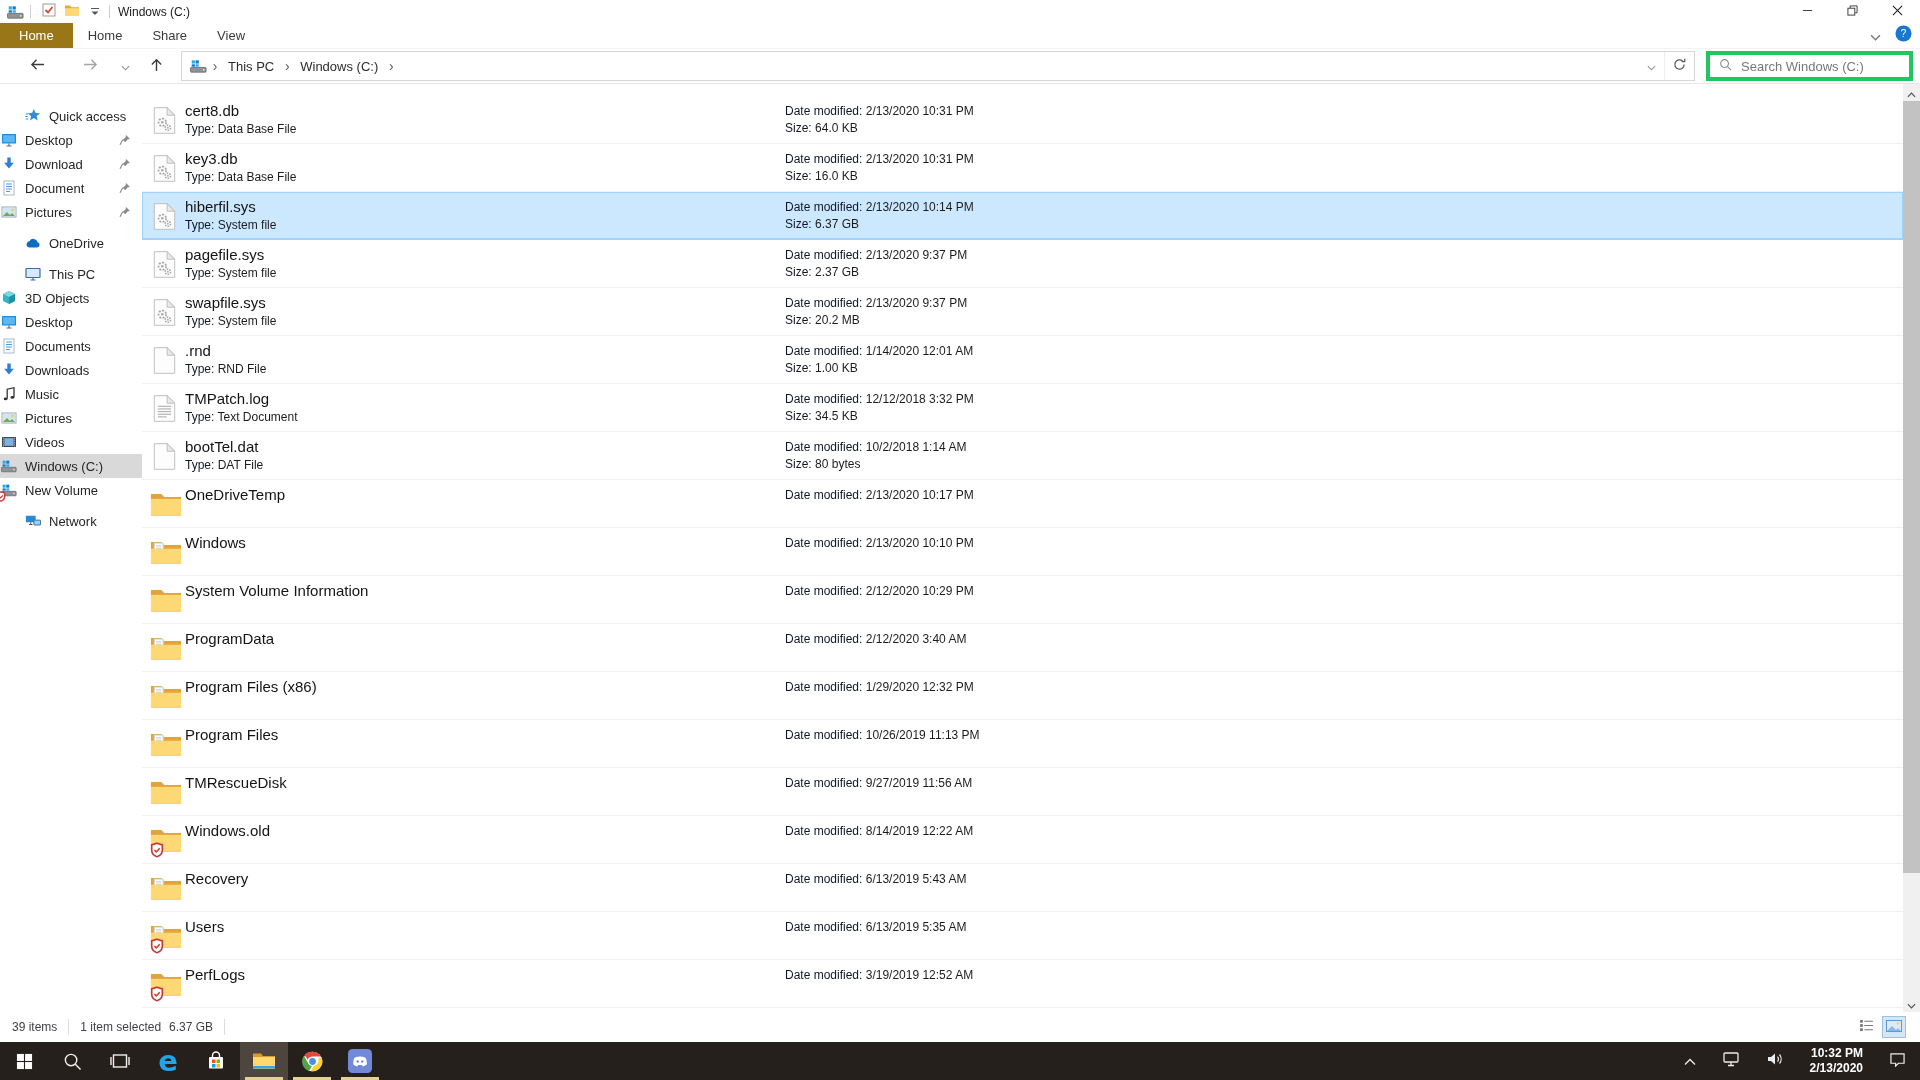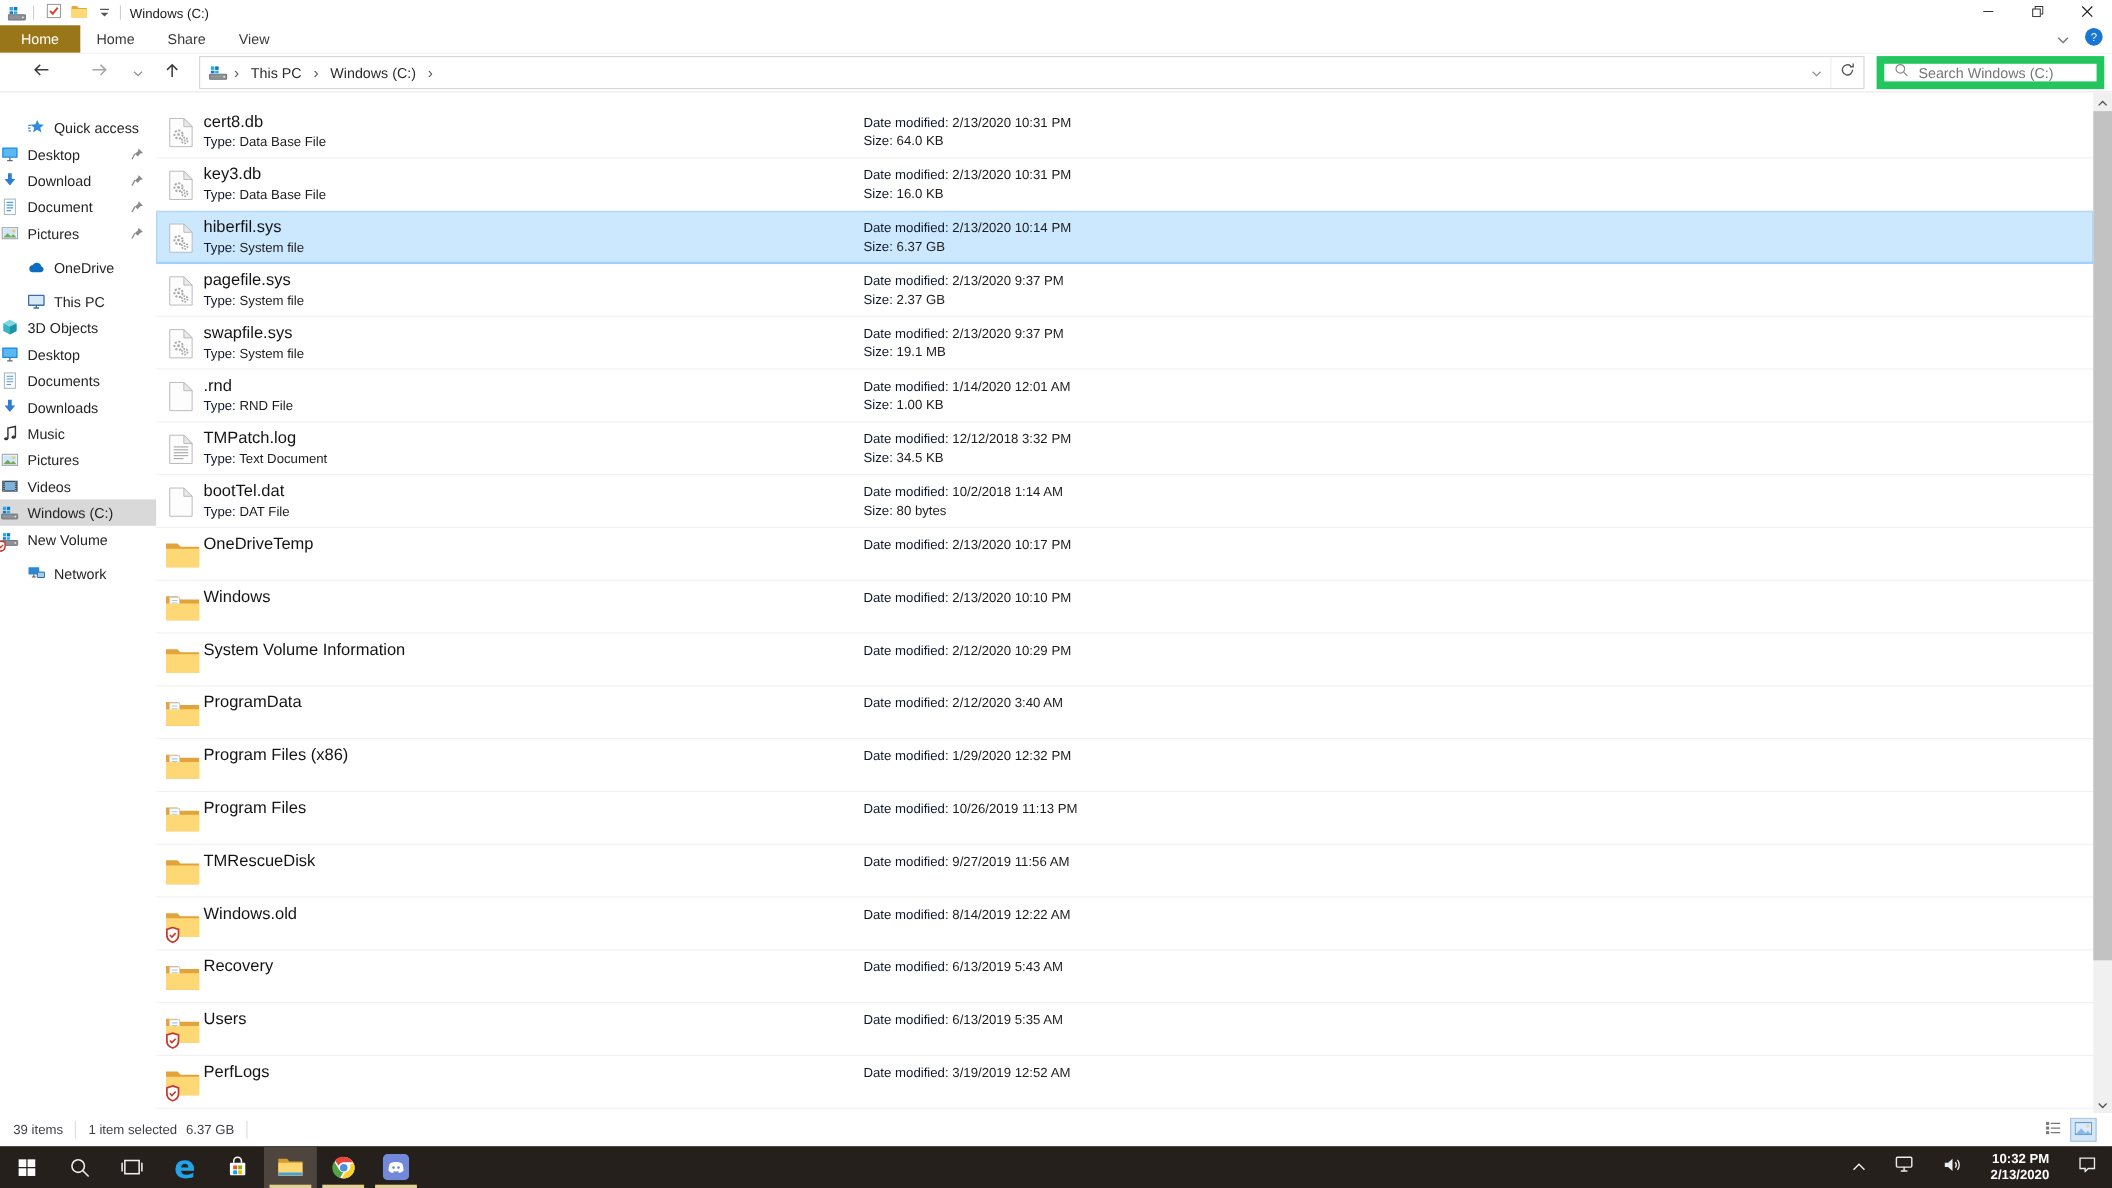--- a/index.html
+++ b/index.html
@@ -36,21 +36,21 @@
   .nb-fwd{width:30px;margin-left:23px;}
   .nb-recent{width:16px;margin-left:12px;}
   .nb-up{width:30px;margin-left:8px;}
   .addr-box{flex:1;height:30px;margin-left:10px;border:1px solid #d6d6d6;background:#fff;display:flex;align-items:center;padding-left:8px;}
   .crumb-icon{width:18px;height:15px;display:flex;align-items:center;margin-right:2px;}
   .crumb{padding:0 8px;font-size:13px;color:#2b2b2b;height:28px;display:flex;align-items:center;}
   .crumb-sep{color:#5a5a5a;font-size:14px;width:10px;text-align:center;}
   .addr-right{margin-left:auto;display:flex;align-items:center;height:28px;}
   .addr-chevron{width:26px;display:flex;align-items:center;justify-content:center;height:28px;}
   .refresh-btn{width:30px;display:flex;align-items:center;justify-content:center;height:28px;border-left:1px solid #ededed;}
-  .search-box{width:207px;height:30px;border:7px solid #22c55e;margin:0 7px 0 11px;display:flex;align-items:center;padding:0 9px;gap:9px;background:#fff;}
+  .search-box{width:207px;height:30px;border:4px solid #22c55e;margin:0 7px 0 11px;display:flex;align-items:center;padding:0 9px;gap:9px;background:#fff;}
   .search-box input{border:none;outline:none;flex:1;font-size:13px;color:#444;font-family:inherit;background:transparent;}
   .search-box input::placeholder{color:#777;}
 
   
   .content{flex:1;display:flex;position:relative;overflow:hidden;}
   .nav-pane{width:142px;padding-top:20px;flex:none;}
   .nav-item{height:24px;display:flex;align-items:center;position:relative;font-size:13px;color:#252525;white-space:nowrap;}
   .nav-item.lvl0{padding-left:24px;}
   .nav-item.lvl1{}
   .nav-item.gap{margin-top:7px;}
@@ -528,21 +528,21 @@
                   <circle cx="16.8" cy="24.2" r="3" fill="none" stroke="#a8a8a8" stroke-width="1.8" stroke-dasharray="1.8 1.3"></circle>
                   <circle cx="16.8" cy="24.2" r="1" fill="#a8a8a8"></circle>
                 </svg>
               </span>
               <div class="fmain">
                 <div class="fname">swapfile.sys</div>
                 <div class="fmeta"><span class="lbl">Type:</span> <span class="val">System file</span></div>
               </div>
               <div class="fdates">
                 <div class="fmeta"><span class="lbl">Date modified:</span> <span class="val">2/13/2020 9:37 PM</span></div>
-                <div class="fmeta"><span class="lbl">Size:</span> <span class="val">19.1 MB</span></div>
+                <div class="fmeta"><span class="lbl">Size:</span> <span class="val">20.2 MB</span></div>
               </div>
             </div>
             <div class="frow">
               <span class="ficon">
                 <svg class="fbase" viewBox="0 0 26 32">
                   <path d="M1.5 1.5h14.5l8.5 8.5v20.5H1.5z" fill="#fdfdfd" stroke="#b9b9b9"></path>
                   <path d="M16 1.5l8.5 8.5H16z" fill="#e9e9e9" stroke="#b9b9b9"></path>
                 </svg>
               </span>
               <div class="fmain">

